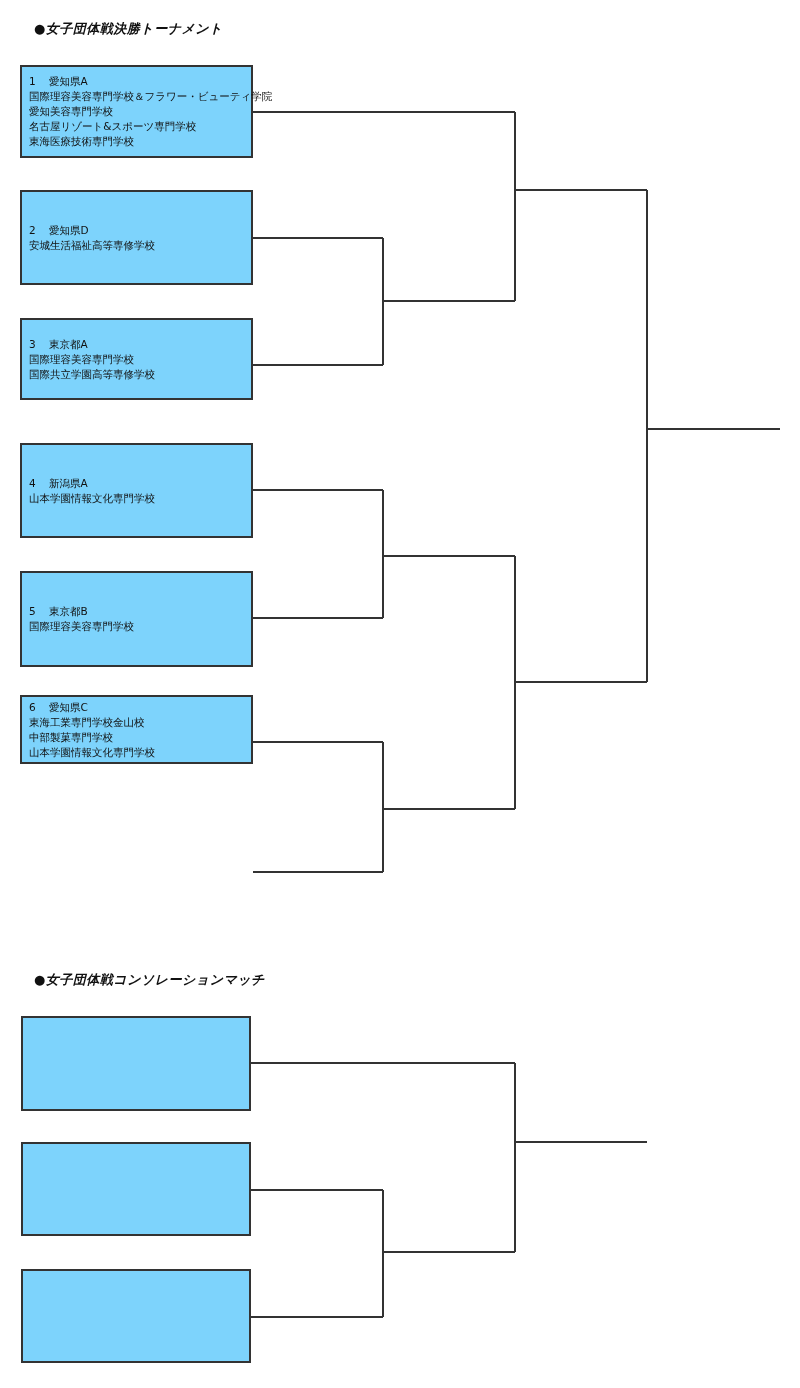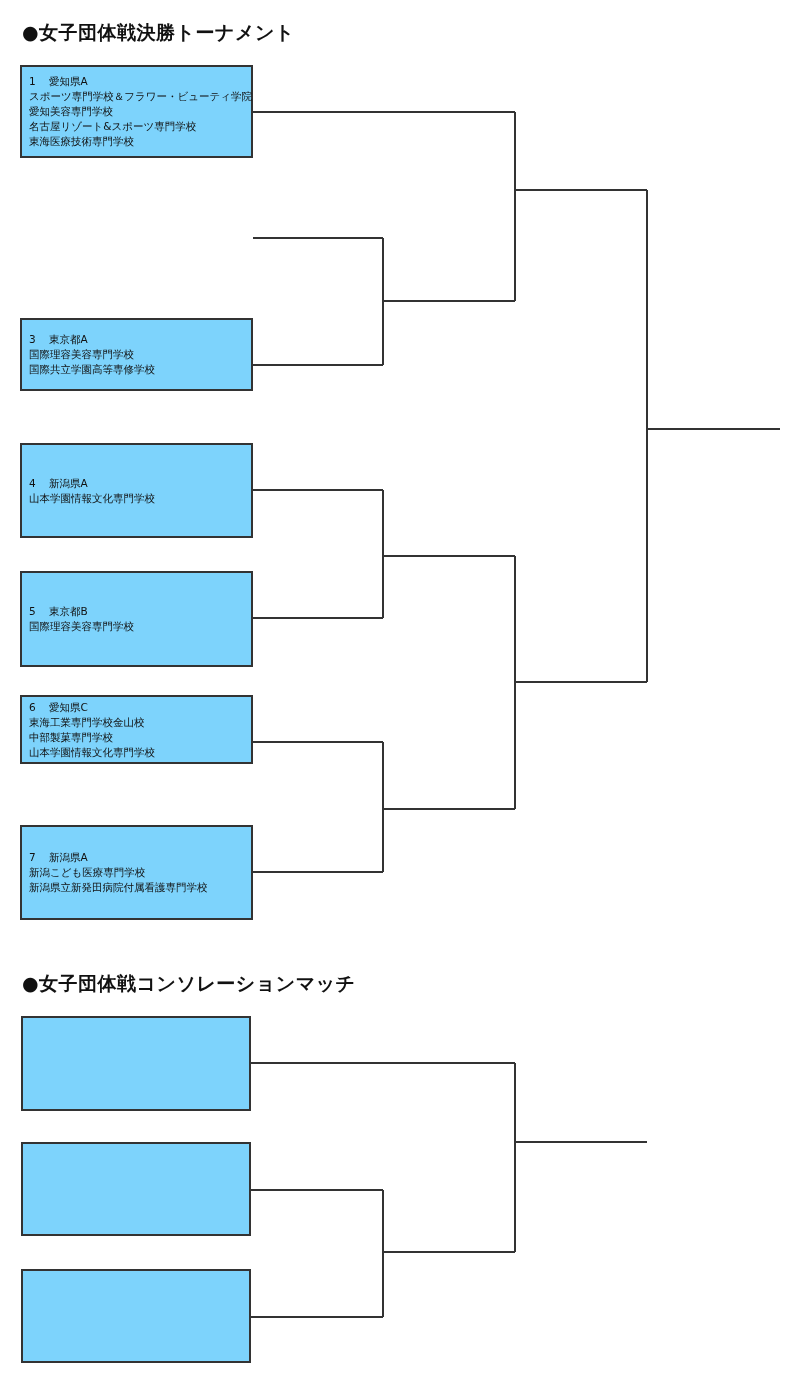--- a/index.html
+++ b/index.html
@@ -16,25 +16,26 @@
     background:#ffffff;
     overflow:hidden;
   }
   .lines {
     position:absolute;
     left:0; top:0;
     width:800px; height:1388px;
   }
   .bracket-title {
     position:absolute;
-    left:22px;
-    font-size:19px;
+    left:34px;
+    font-size:13px;
     font-weight:bold;
     letter-spacing:0.5px;
     white-space:nowrap;
+    font-style:italic;
   }
   .title-main { top:20px; }
   .title-consolation { top:971px; }
   .box {
     position:absolute;
     left:20px;
     width:233px;
     border:2px solid var(--line-color);
     background:#7dd3fc;
     display:flex;
@@ -90,28 +91,34 @@
   </svg>
 
   <div class="bracket-title title-main">●女子団体戦決勝トーナメント</div>
 
   <div class="bracket-title title-consolation">●女子団体戦コンソレーションマッチ</div>
 
   <div class="box" style="top:65px;height:93px">
     <div class="row">
       <span class="seed">1</span><span>愛知県A</span>
     </div>
-    <div class="row">スポーツ専門学校＆フラワー・ビューティ学院</div>
+    <div class="row">国際理容美容専門学校＆フラワー・ビューティ学院</div>
     <div class="row">愛知美容専門学校</div>
     <div class="row">名古屋リゾート&amp;スポーツ専門学校</div>
     <div class="row">東海医療技術専門学校</div>
   </div>
 
+  <div class="box" style="top:190px;height:95px">
+    <div class="row">
+      <span class="seed">2</span><span>愛知県D</span>
+    </div>
+    <div class="row">安城生活福祉高等専修学校</div>
+  </div>
 
-  <div class="box" style="top:318px;height:73px">
+  <div class="box" style="top:318px;height:82px">
     <div class="row">
       <span class="seed">3</span><span>東京都A</span>
     </div>
     <div class="row">国際理容美容専門学校</div>
     <div class="row">国際共立学園高等専修学校</div>
   </div>
 
   <div class="box" style="top:443px;height:95px">
     <div class="row">
       <span class="seed">4</span><span>新潟県A</span>
@@ -128,27 +135,20 @@
 
   <div class="box" style="top:695px;height:69px">
     <div class="row">
       <span class="seed">6</span><span>愛知県C</span>
     </div>
     <div class="row">東海工業専門学校金山校</div>
     <div class="row">中部製菓専門学校</div>
     <div class="row">山本学園情報文化専門学校</div>
   </div>
 
-  <div class="box" style="top:825px;height:95px">
-    <div class="row">
-      <span class="seed">7</span><span>新潟県A</span>
-    </div>
-    <div class="row">新潟こども医療専門学校</div>
-    <div class="row">新潟県立新発田病院付属看護専門学校</div>
-  </div>
 
   <div class="box consolation" style="top:1016px;height:95px"></div>
 
   <div class="box consolation" style="top:1142px;height:94px"></div>
 
   <div class="box consolation" style="top:1269px;height:94px"></div>
 
 </div>
 
 </body></html>

